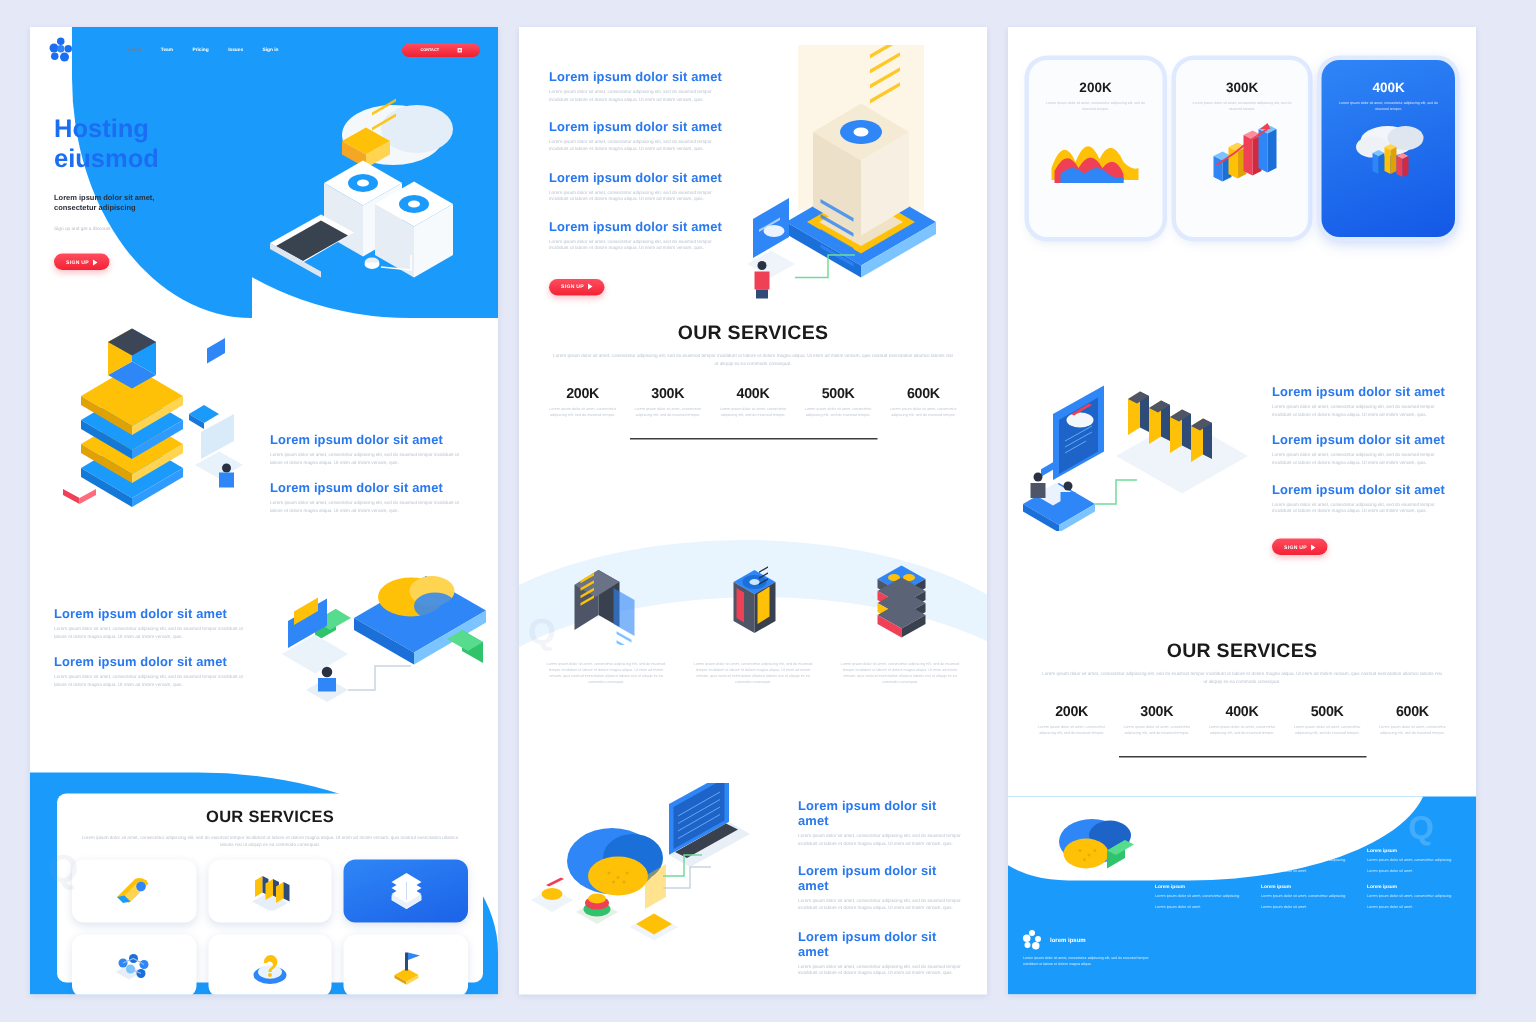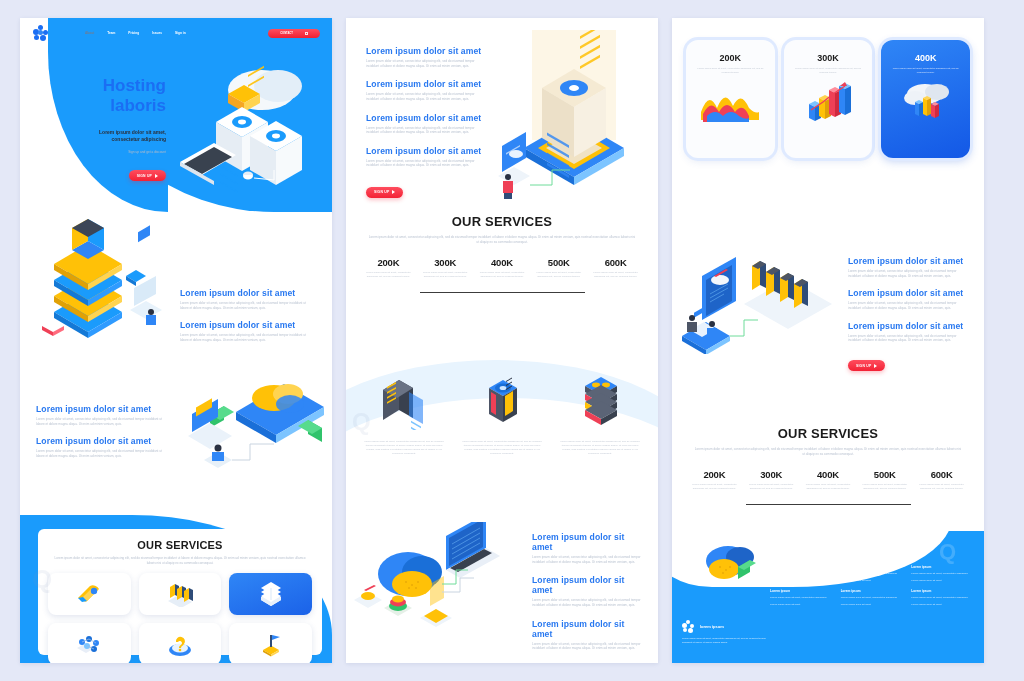--- a/index.html
+++ b/index.html
@@ -29,21 +29,21 @@
     color: #fff; border-radius: 20px; font-weight: bold;
     font-size: 3.4px; padding: 3.5px 8px; letter-spacing: .2px;
     box-shadow: 0 2px 4px rgba(243,34,53,.28);
   }
   .btn-signup .tri {
     width: 0; height: 0; border-left: 3px solid #fff;
     border-top: 2px solid transparent; border-bottom: 2px solid transparent;
   }
 
   
-  .p1 .hero { position: absolute; inset: 0 0 auto 0; height: 194px; text-align: right; }
+  .p1 .hero { position: absolute; inset: 0 0 auto 0; height: 194px; }
   .p1 .hero-bg {
     position: absolute; right: 0; top: 0; width: 248px; height: 194px;
     background: #1a9bfc;
     border-bottom-left-radius: 190px 160px;
   }
   .p1 .hero-bg:after{
     content:""; position:absolute; left:-36px; top:0; width:120px; height:194px;
     background:#1a9bfc; border-bottom-left-radius: 150px 200px;
   }
   .topnav { position: absolute; top: 8px; left: 12px; right: 12px; height: 14px; display: flex; align-items: center; z-index: 6; }
@@ -218,21 +218,21 @@
         </div>
         <div class="nav-cta">
           <span>CONTACT</span>
           <div class="sq"></div>
         </div>
       </div>
 
       <div class="hero-text">
         <div class="hero-title">
           <div>Hosting</div>
-          <div>laboris</div>
+          <div>eiusmod</div>
         </div>
         <div class="hero-sub">
           <div>Lorem ipsum dolor sit amet,</div>
           <div>consectetur adipiscing</div>
         </div>
         <div class="hero-note">Sign up and get a discount</div>
         <div class="hero-btn">
           <div class="btn-signup">
             <span>SIGN UP</span>
             <i class="tri"></i>

